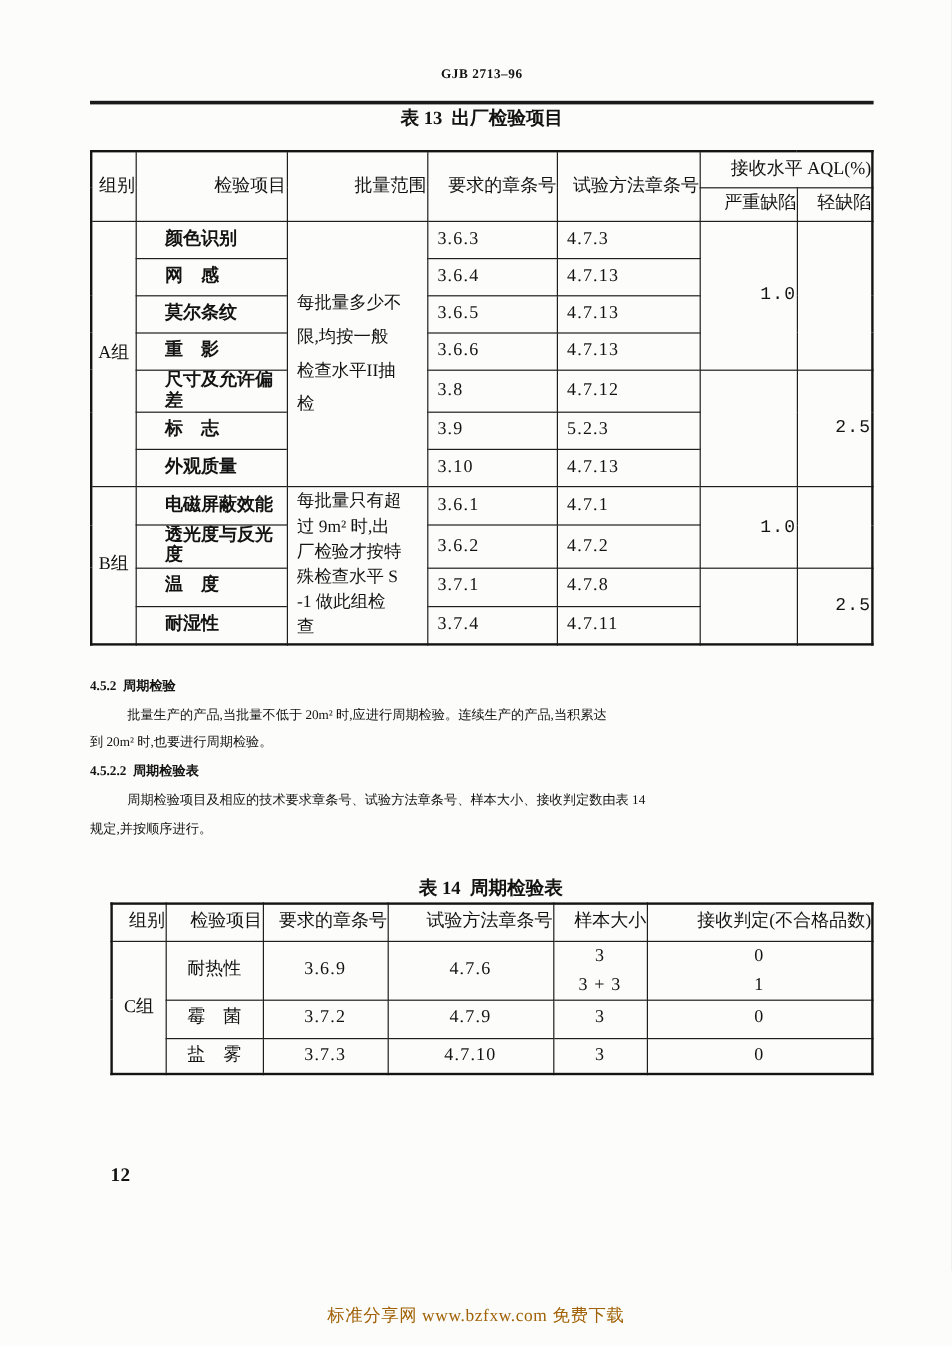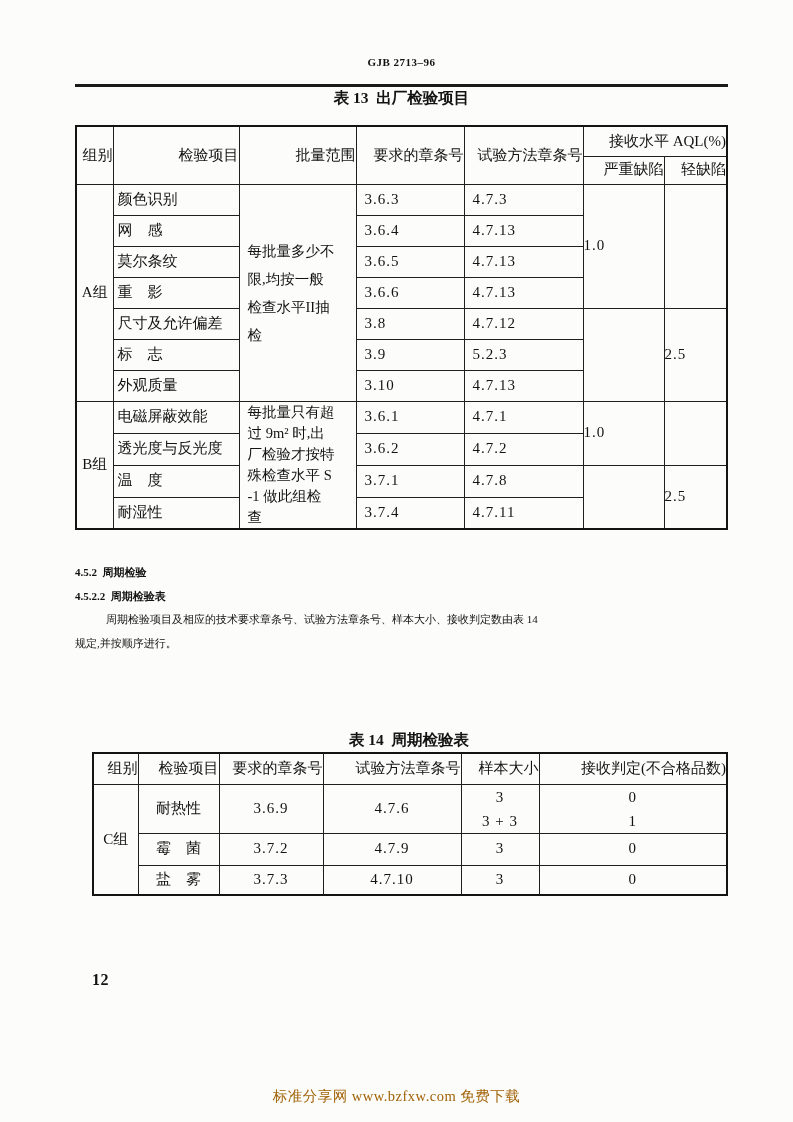--- a/index.html
+++ b/index.html
@@ -37,28 +37,28 @@
     font-size:15px;line-height:1.15;
     overflow:hidden;
   }
   table{border:2px solid #141414;}
   th{font-weight:400;text-align:right;}
   .r-hdr1{height:30px;}
   .r-hdr2{height:28px;}
   .r-a{height:31px;}
   .r-b{height:32px;}
   td.group{text-align:center;}
-  td.item{text-align:left;padding-left:4px;}
+  td.item{text-align:left;padding-left:24px;font-weight:bold;}
   td.num{text-align:left;padding-left:8px;letter-spacing:1px;}
   td.batch{
     text-align:left;padding:0 8px;font-size:14.5px;
     white-space:pre-line;line-height:28px;
   }
   td.batch-b{line-height:21px;margin-left:40px;}
-  td.aql{text-align:left;letter-spacing:1px;}
+  td.aql{text-align:right;letter-spacing:1px;font-family:Liberation Mono, monospace;}
 
   .r14-hdr{height:31px;}
   .r14-1{height:48px;}
   .r14-2{height:32px;}
   .r14-3{height:30px;}
   #t14 td{text-align:center;}
   #t14 td.num14{letter-spacing:1px;}
   .twoline div{line-height:24px;letter-spacing:1px;}
 
   .sections{
@@ -185,20 +185,22 @@
       <tr class="r-b">
         <td class="item">耐湿性</td>
         <td class="num">3.7.4</td>
         <td class="num">4.7.11</td>
       </tr>
     </tbody>
   </table>
 
   <div class="sections">
     <div class="hd">4.5.2  周期检验</div>
+    <div class="para">批量生产的产品,当批量不低于 20m² 时,应进行周期检验。连续生产的产品,当积累达
+到 20m² 时,也要进行周期检验。</div>
     <div class="hd">4.5.2.2  周期检验表</div>
     <div class="para">周期检验项目及相应的技术要求章条号、试验方法章条号、样本大小、接收判定数由表 14
 规定,并按顺序进行。</div>
   </div>
 
   <div class="tbl-title t14-title">表 14  周期检验表</div>
 
   <table id="t14">
     <colgroup>
       <col style="width:45px">

